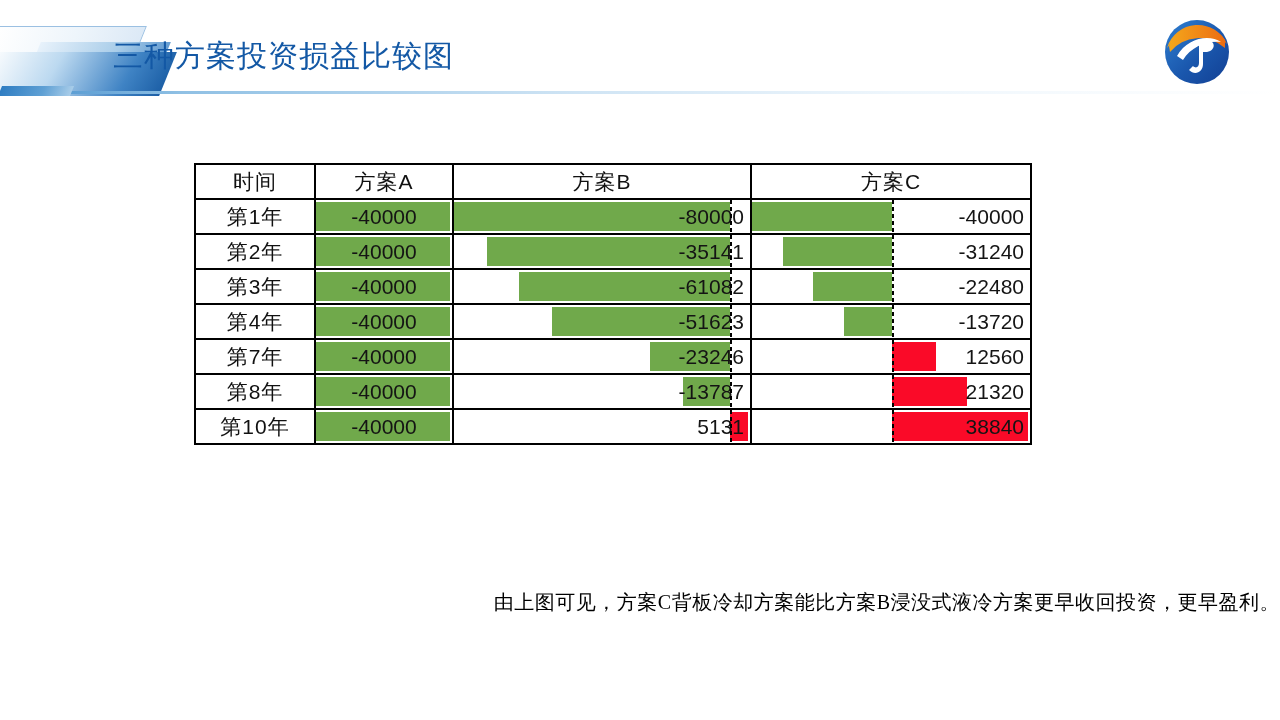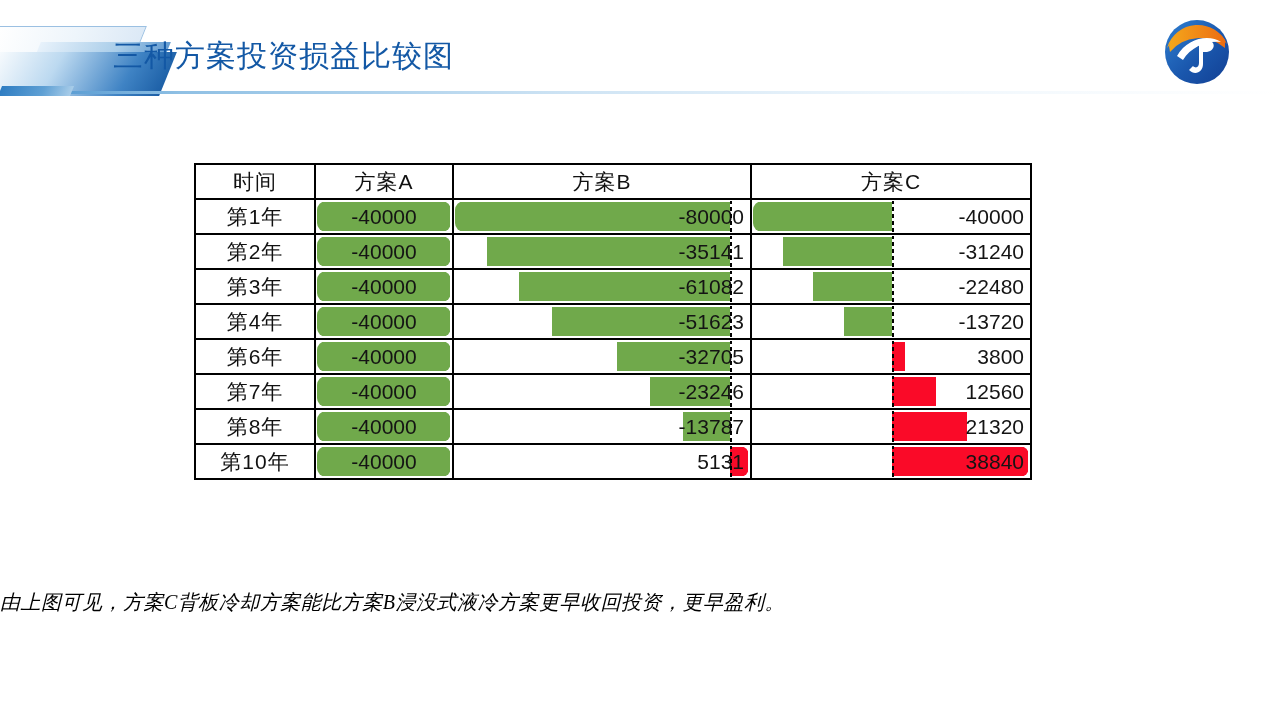--- a/index.html
+++ b/index.html
@@ -77,21 +77,21 @@
 
   col.c-time { width:120px; }
   col.c-a    { width:138px; }
   col.c-b    { width:298px; }
   col.c-c    { width:280px; }
 
   .cell-time { text-align:center; font-size:22px; letter-spacing:1px; }
   .hdr { font-size:22px; letter-spacing:1px; }
 
   
-  .barcell { position:relative; overflow:hidden;border-radius:11px; }
+  .barcell { position:relative; overflow:hidden; }
   .bar {
     position:absolute; top:2px; bottom:2px;
     z-index:0;
   }
   .bar.green { background:#70A94B; }
   .bar.red   { background:#FA0A28; }
   .barval {
     position:relative; z-index:2;
     display:block;
     text-align:right;
@@ -105,26 +105,25 @@
   .axis {
     position:absolute; top:0; bottom:0; width:2px; z-index:3;
     background-image:linear-gradient(#000 60%, rgba(0,0,0,0) 0%);
     background-size:2px 7px;
     background-repeat:repeat-y;
   }
 
   
   #caption {
     position:absolute; left:0; top:589px; width:1280px;
-    text-align:left;
+    text-align:right;
     font-family:"Liberation Serif", serif;
     font-size:20px;
     color:#000000;
     letter-spacing:0.5px;
-    font-style:italic;
   }
 </style>
 </head>
 <body>
 
 <div id="slide-header">
   <div class="deco-wrap">
     <div class="deco-poly-outline"></div>
     <div class="deco-poly-mid"></div>
     <div class="deco-poly-solid"></div>
@@ -236,37 +235,20 @@
           <div class="axis" style="left: 276.28px;"></div>
           <span class="barval">-51623</span>
         </td>
         <td class="barcell">
           <div class="bar green" style="left: 92px; width: 48.0304px;"></div>
           <div class="axis" style="left: 140.03px;"></div>
           <span class="barval">-13720</span>
         </td>
       </tr>
       <tr>
-        <td class="cell-time">第6年</td>
-        <td class="barcell">
-          <div class="bar green" style="left: 0px; width: 134px;"></div>
-          <span class="barval center">-40000</span>
-        </td>
-        <td class="barcell">
-          <div class="bar green" style="left: 163.333px; width: 112.947px;"></div>
-          <div class="axis" style="left: 276.28px;"></div>
-          <span class="barval">-32705</span>
-        </td>
-        <td class="barcell">
-          <div class="bar red" style="left: 140.03px; width: 13.3029px;"></div>
-          <div class="axis" style="left: 140.03px;"></div>
-          <span class="barval">3800</span>
-        </td>
-      </tr>
-      <tr>
         <td class="cell-time">第7年</td>
         <td class="barcell">
           <div class="bar green" style="left: 0px; width: 134px;"></div>
           <span class="barval center">-40000</span>
         </td>
         <td class="barcell">
           <div class="bar green" style="left: 196px; width: 80.2801px;"></div>
           <div class="axis" style="left: 276.28px;"></div>
           <span class="barval">-23246</span>
         </td>

